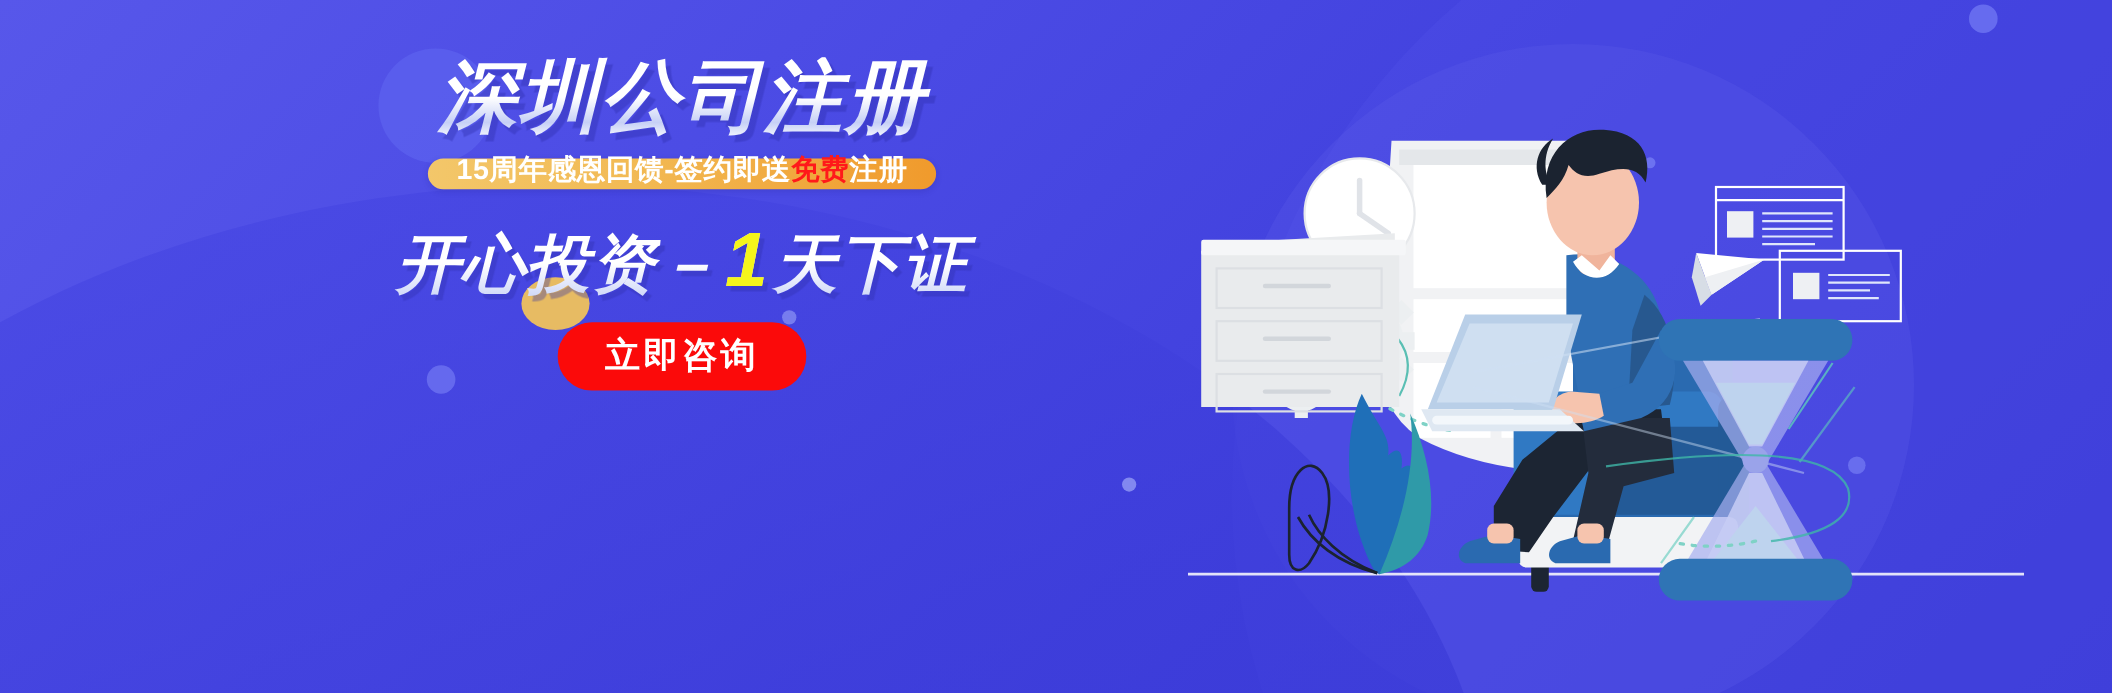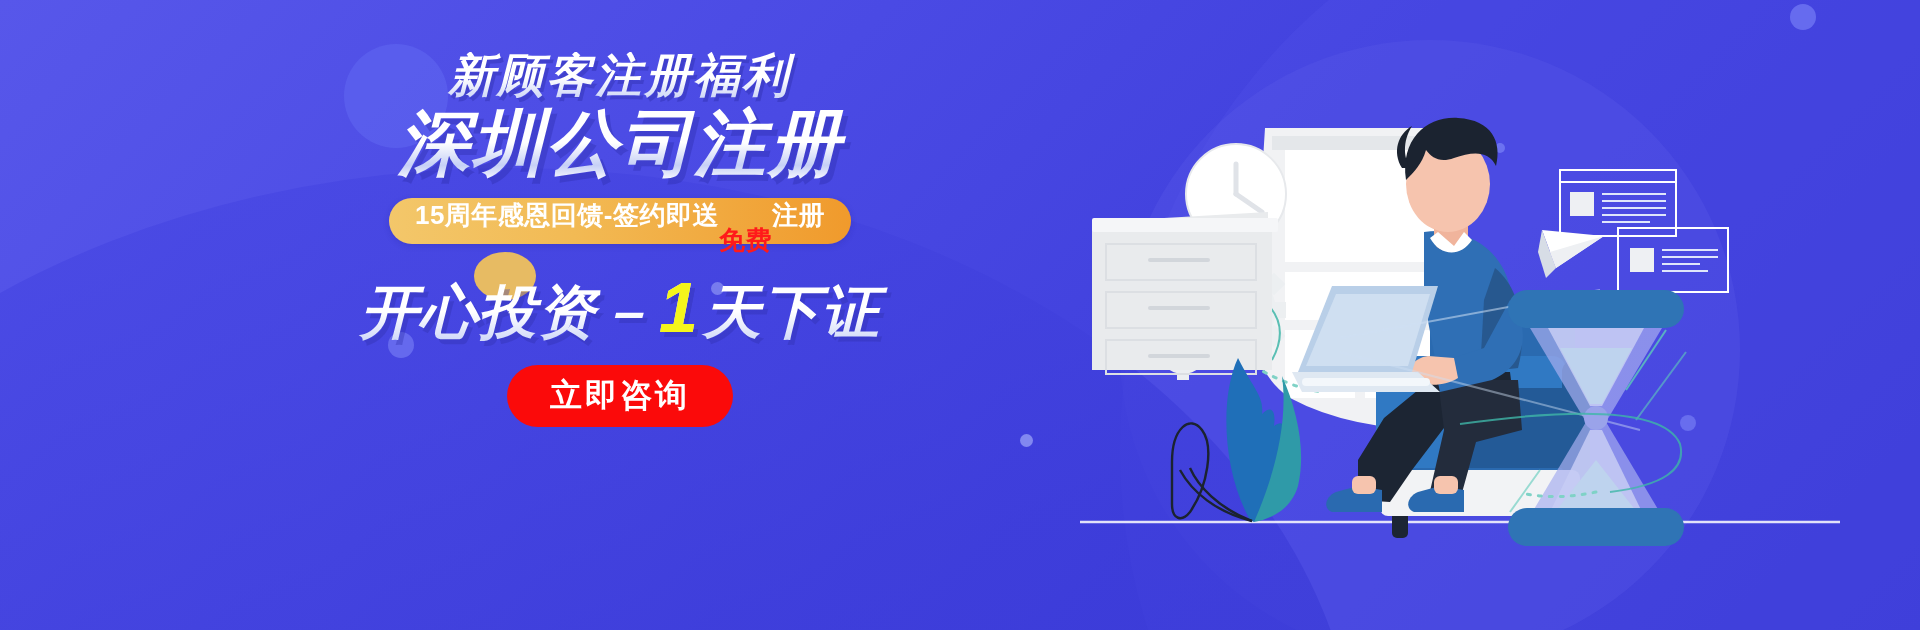--- a/index.html
+++ b/index.html
@@ -81,23 +81,23 @@
     margin:0 0 16px 0;
     background:linear-gradient(180deg,#ffffff 0%,#ffffff 48%,#c6d0f6 78%,#ffffff 100%);
     -webkit-background-clip:text;
     background-clip:text;
     -webkit-text-fill-color:transparent;
     filter:drop-shadow(5px 6px 0 rgba(45,45,170,.38));
     white-space:nowrap;
   }
   .pill{
     display:inline-flex;
-    align-items:flex-start;
+    align-items:flex-end;
     justify-content:center;
-    height:46px;
+    height:28px;
     padding:0 26px;
     border-radius:23px;
     background:linear-gradient(90deg,#f3c76a 0%,#f2ba54 40%,#f09a2c 100%);
     color:#ffffff;
     font-size:26px;
     font-weight:bold;
     letter-spacing:.5px;
     white-space:nowrap;
     box-shadow:0 2px 6px rgba(30,30,120,.18);
   }
@@ -340,21 +340,20 @@
       <line x1="626" y1="330" x2="586" y2="390" stroke="#5ecbbb" stroke-width="2" opacity=".8"></line>
       <line x1="646" y1="352" x2="596" y2="420" stroke="#5ecbbb" stroke-width="2" opacity=".6"></line>
       <line x1="500" y1="470" x2="470" y2="512" stroke="#5ecbbb" stroke-width="2" opacity=".6"></line>
     </g>
     <path d="M420,424 Q620,396 640,444 Q650,482 570,492" fill="none" stroke="#3fb6a8" stroke-width="2" opacity=".8"></path>
     <path d="M556,492 Q520,500 486,494" fill="none" stroke="#7fd2c6" stroke-width="3" stroke-dasharray="3 8" stroke-linecap="round"></path>
   </svg>
 
   <div class="copy">
 
-    <div class="eyebrow">新顾客注册福利</div>
 
     <div class="headline">深圳公司注册</div>
 
     <div class="pill">
       <span>15周年感恩回馈-签约即送</span>
         <span class="hot">免费</span>
         <span>注册</span>
     </div>
 
     <div class="tagline">

